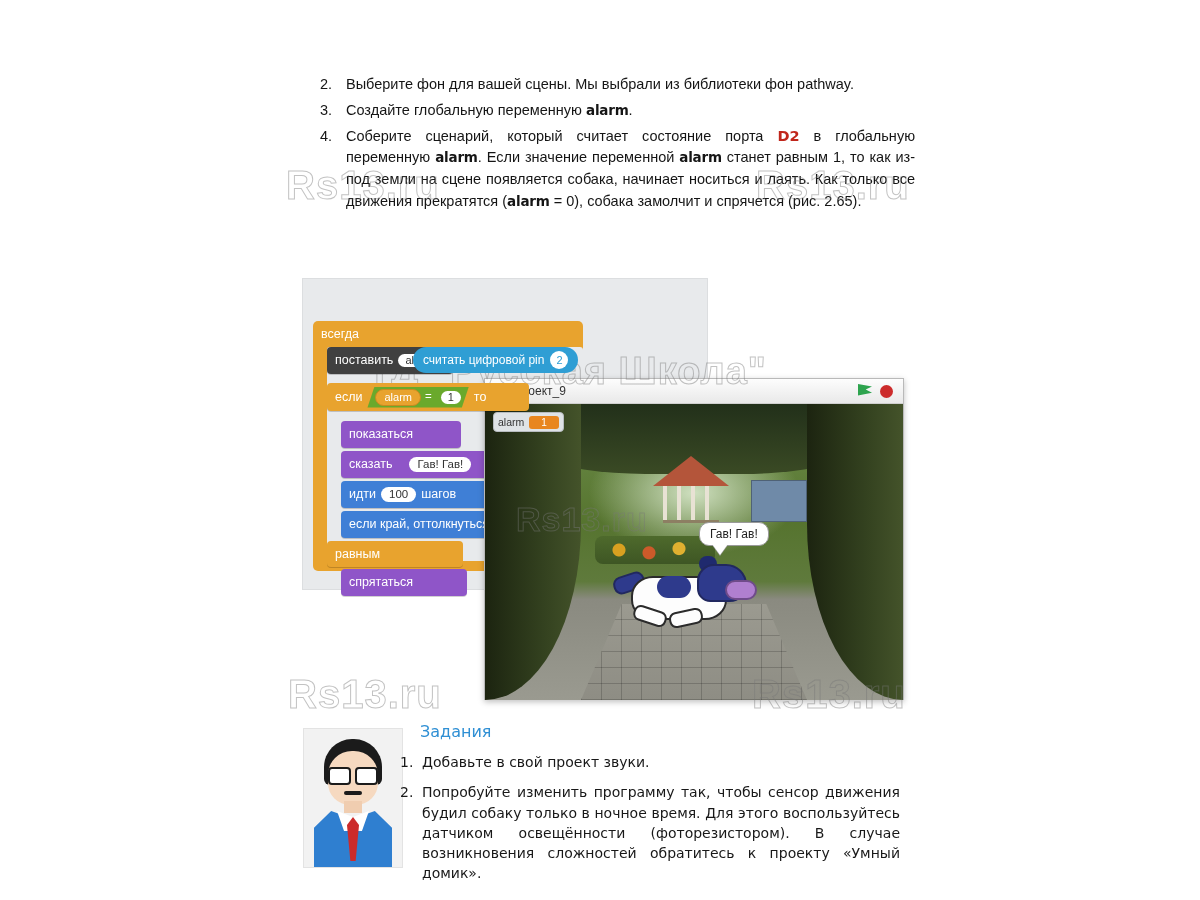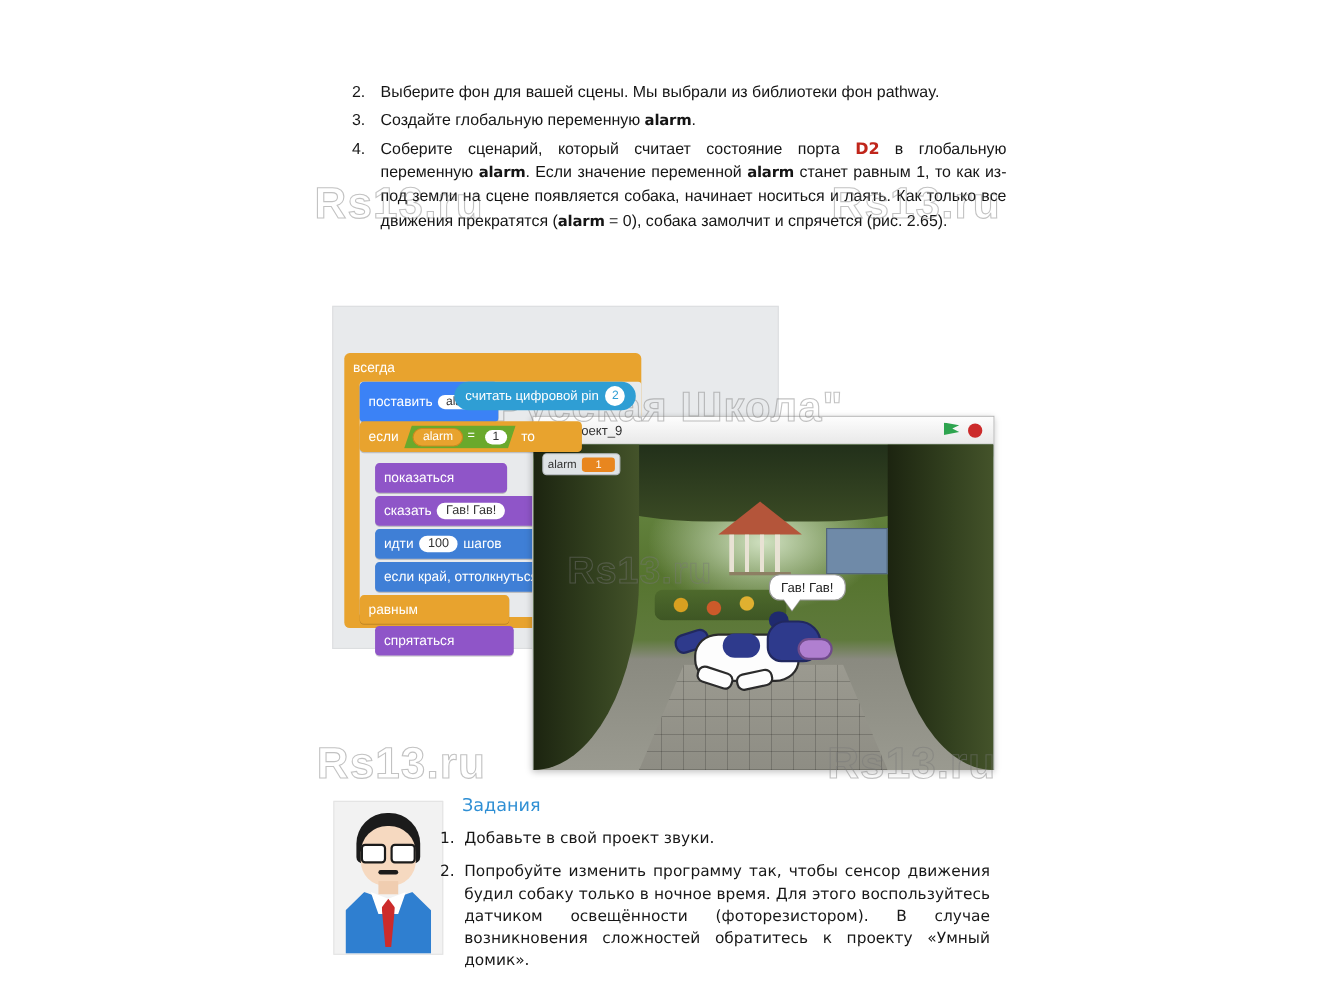--- a/index.html
+++ b/index.html
@@ -104,22 +104,22 @@
     font-size: 12.5px; color: #fff;
   }
   .forever-inner {
     position: absolute;
     left: 14px; top: 26px;
     width: 256px; height: 214px;
     background: #e8eaec;
     border-radius: 3px;
   }
   .set-blk {
-    left: 24px; top: 68px; width: 110px; height: 37px;
-    background: #3b82f6;
+    left: 24px; top: 68px; width: 110px; height: 27px;
+    background: #404040;
     z-index: 3;
   }
   .reporter {
     position: absolute;
     left: 110px; top: 68px;
     height: 26px;
     background: #2f9ed4;
     border-radius: 13px;
     color: #fff;
     font-size: 12px;
@@ -159,21 +159,21 @@
   }
   .oval-val {
     background: #fff; color: #333;
     border-radius: 9px; padding: 1px 7px;
     font-size: 11px; margin-left: 5px;
   }
   .purple {
     background: #8f55c8;
   }
   .b-show { left: 38px; top: 142px; width: 104px; height: 27px; }
-  .b-say  { left: 38px; top: 172px; width: 146px; height: 27px; }
+  .b-say  { left: 38px; top: 172px; width: 146px; height: 27px; gap: 12px; }
   .b-move { left: 38px; top: 202px; width: 136px; height: 27px; background:#3f7fd6; }
   .b-bounce { left: 38px; top: 232px; width: 188px; height: 27px; background:#3f7fd6; }
   .b-else { left: 24px; top: 262px; width: 120px; height: 26px; background:#e8a32e; z-index:3;}
   .b-hide { left: 38px; top: 290px; width: 110px; height: 27px; }
   .inset-white {
     background: #fff; color: #333;
     border-radius: 11px; padding: 2px 8px;
     font-size: 11.5px; margin-left: 5px;
   }
 

